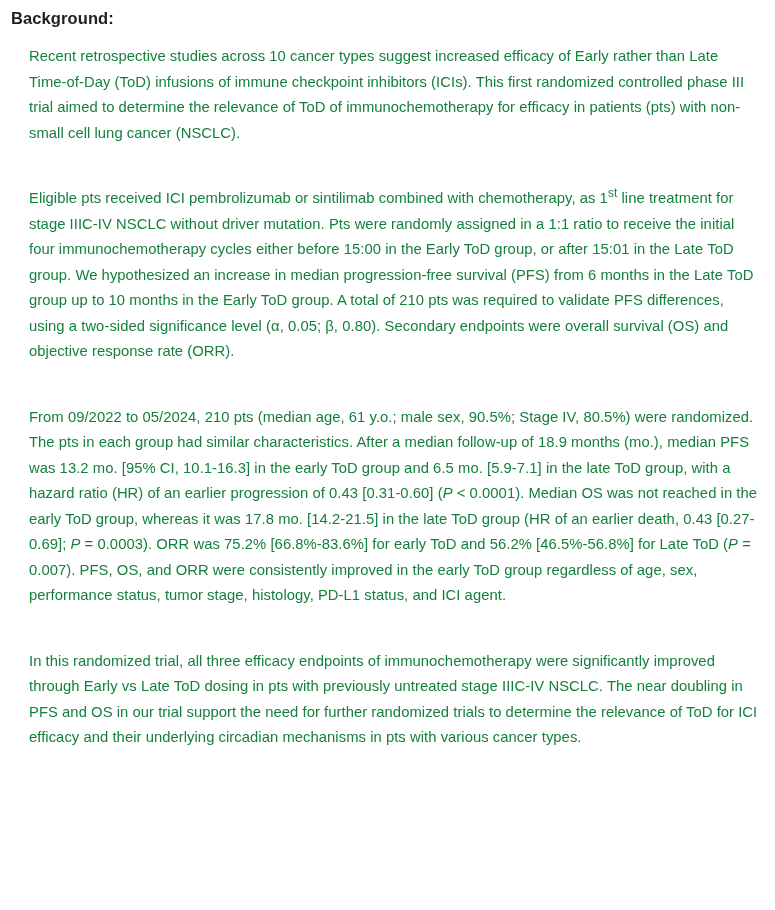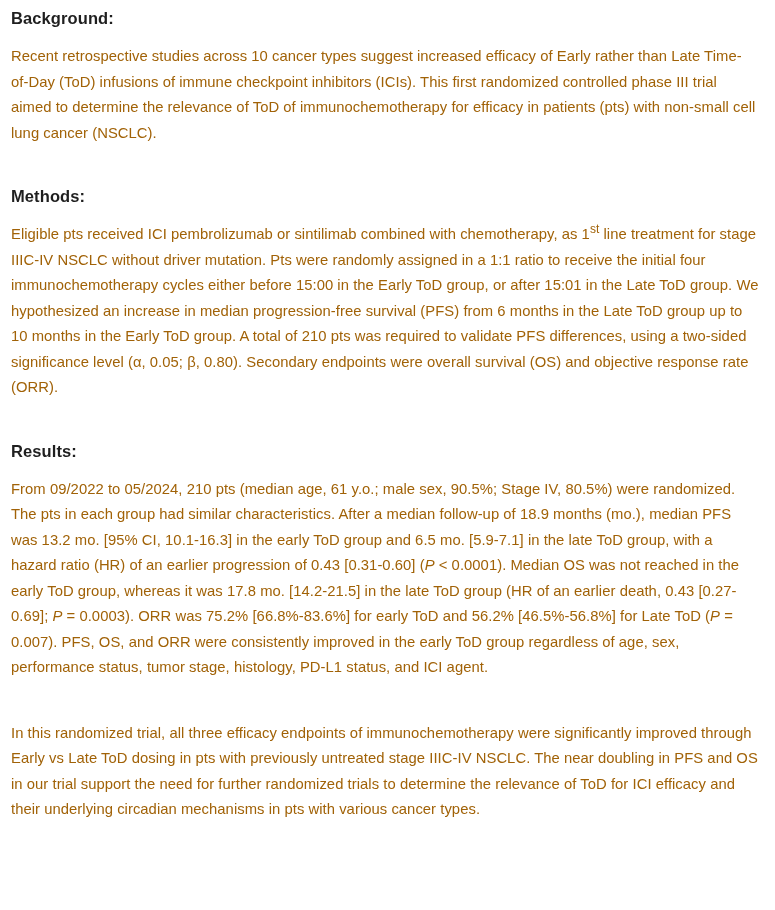--- a/index.html
+++ b/index.html
@@ -20,24 +20,24 @@
   }
   .section h2 {
     margin: 0 0 15px 0;
     font-size: 16.5px;
     line-height: 21px;
     font-weight: 700;
     color: #1f1f1f;
     letter-spacing: 0.1px;
   }
   .section p {
-    margin: 0 0 40px 0;
+    margin: 0 0 40px 18px;
     font-size: 14.8px;
     line-height: 25.5px;
-    color: #a16207;
+    color: #15803d;
     letter-spacing: 0.05px;
   }
   .section p sup {
     font-size: 12px;
     line-height: 0;
     vertical-align: super;
   }
   .section p i {
     font-style: italic;
   }
@@ -46,26 +46,24 @@
 <body>
 
 <main class="abstract">
 
   <section class="section">
     <h2>Background:</h2>
     <p><span>Recent retrospective studies across 10 cancer types suggest increased efficacy of Early rather than Late Time-of-Day (ToD) infusions of immune checkpoint inhibitors (ICIs). This first randomized controlled phase III trial aimed to determine the relevance of ToD of immunochemotherapy for efficacy in patients (pts) with non-small cell lung cancer (NSCLC).</span></p>
   </section>
 
   <section class="section">
-    <h2>Methods:</h2>
     <p><span>Eligible pts received ICI pembrolizumab or sintilimab combined with chemotherapy, as 1</span><sup>st</sup><span> line treatment for stage IIIC-IV NSCLC without driver mutation. Pts were randomly assigned in a 1:1 ratio to receive the initial four immunochemotherapy cycles either before 15:00 in the Early ToD group, or after 15:01 in the Late ToD group. We hypothesized an increase in median progression-free survival (PFS) from 6 months in the Late ToD group up to 10 months in the Early ToD group. A total of 210 pts was required to validate PFS differences, using a two-sided significance level (α, 0.05; β, 0.80). Secondary endpoints were overall survival (OS) and objective response rate (ORR).</span></p>
   </section>
 
   <section class="section">
-    <h2>Results:</h2>
     <p><span>From 09/2022 to 05/2024, 210 pts (median age, 61 y.o.; male sex, 90.5%; Stage IV, 80.5%) were randomized. The pts in each group had similar characteristics. After a median follow-up of 18.9 months (mo.), median PFS was 13.2 mo. [95% CI, 10.1-16.3] in the early ToD group and 6.5 mo. [5.9-7.1] in the late ToD group, with a hazard ratio (HR) of an earlier progression of 0.43 [0.31-0.60] (</span><i>P</i><span> &lt; 0.0001). Median OS was not reached in the early ToD group, whereas it was 17.8 mo. [14.2-21.5] in the late ToD group (HR of an earlier death, 0.43 [0.27-0.69]; </span><i>P</i><span> = 0.0003). ORR was 75.2% [66.8%-83.6%] for early ToD and 56.2% [46.5%-56.8%] for Late ToD (</span><i>P</i><span> = 0.007). PFS, OS, and ORR were consistently improved in the early ToD group regardless of age, sex, performance status, tumor stage, histology, PD-L1 status, and ICI agent.</span></p>
   </section>
 
   <section class="section">
     <p><span>In this randomized trial, all three efficacy endpoints of immunochemotherapy were significantly improved through Early vs Late ToD dosing in pts with previously untreated stage IIIC-IV NSCLC. The near doubling in PFS and OS in our trial support the need for further randomized trials to determine the relevance of ToD for ICI efficacy and their underlying circadian mechanisms in pts with various cancer types.</span></p>
   </section>
 
 </main>
 
 </body></html>

